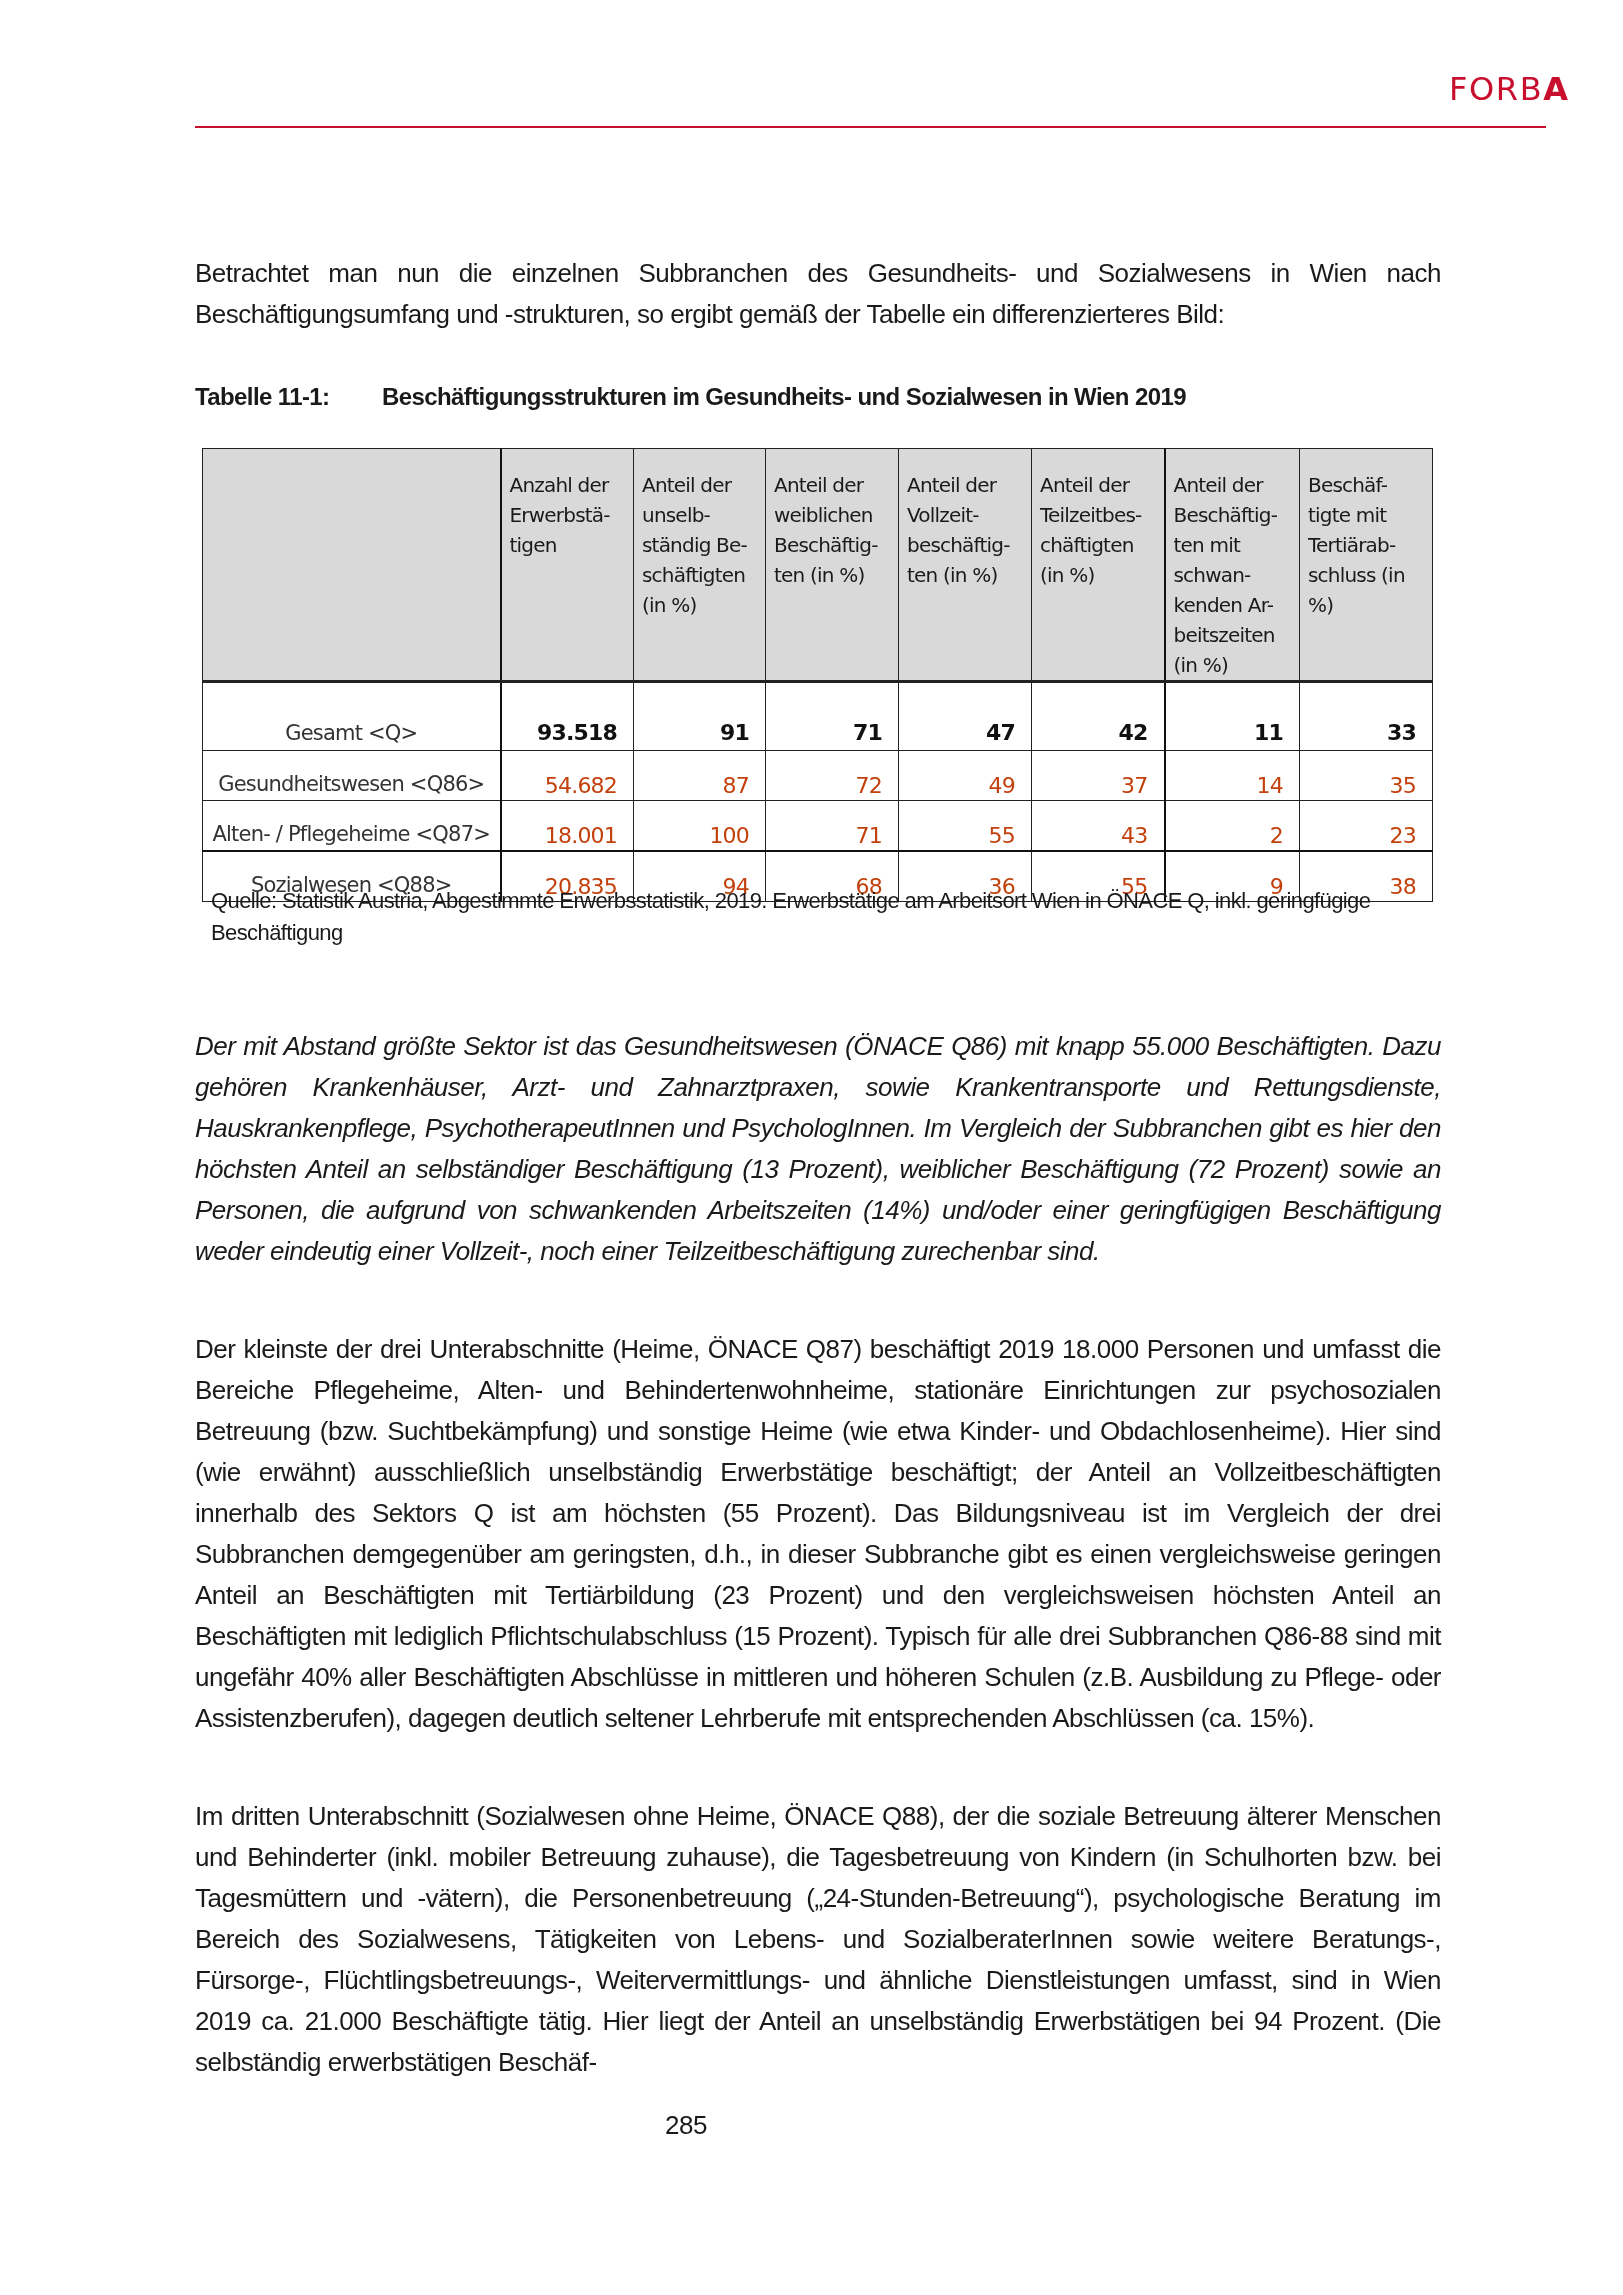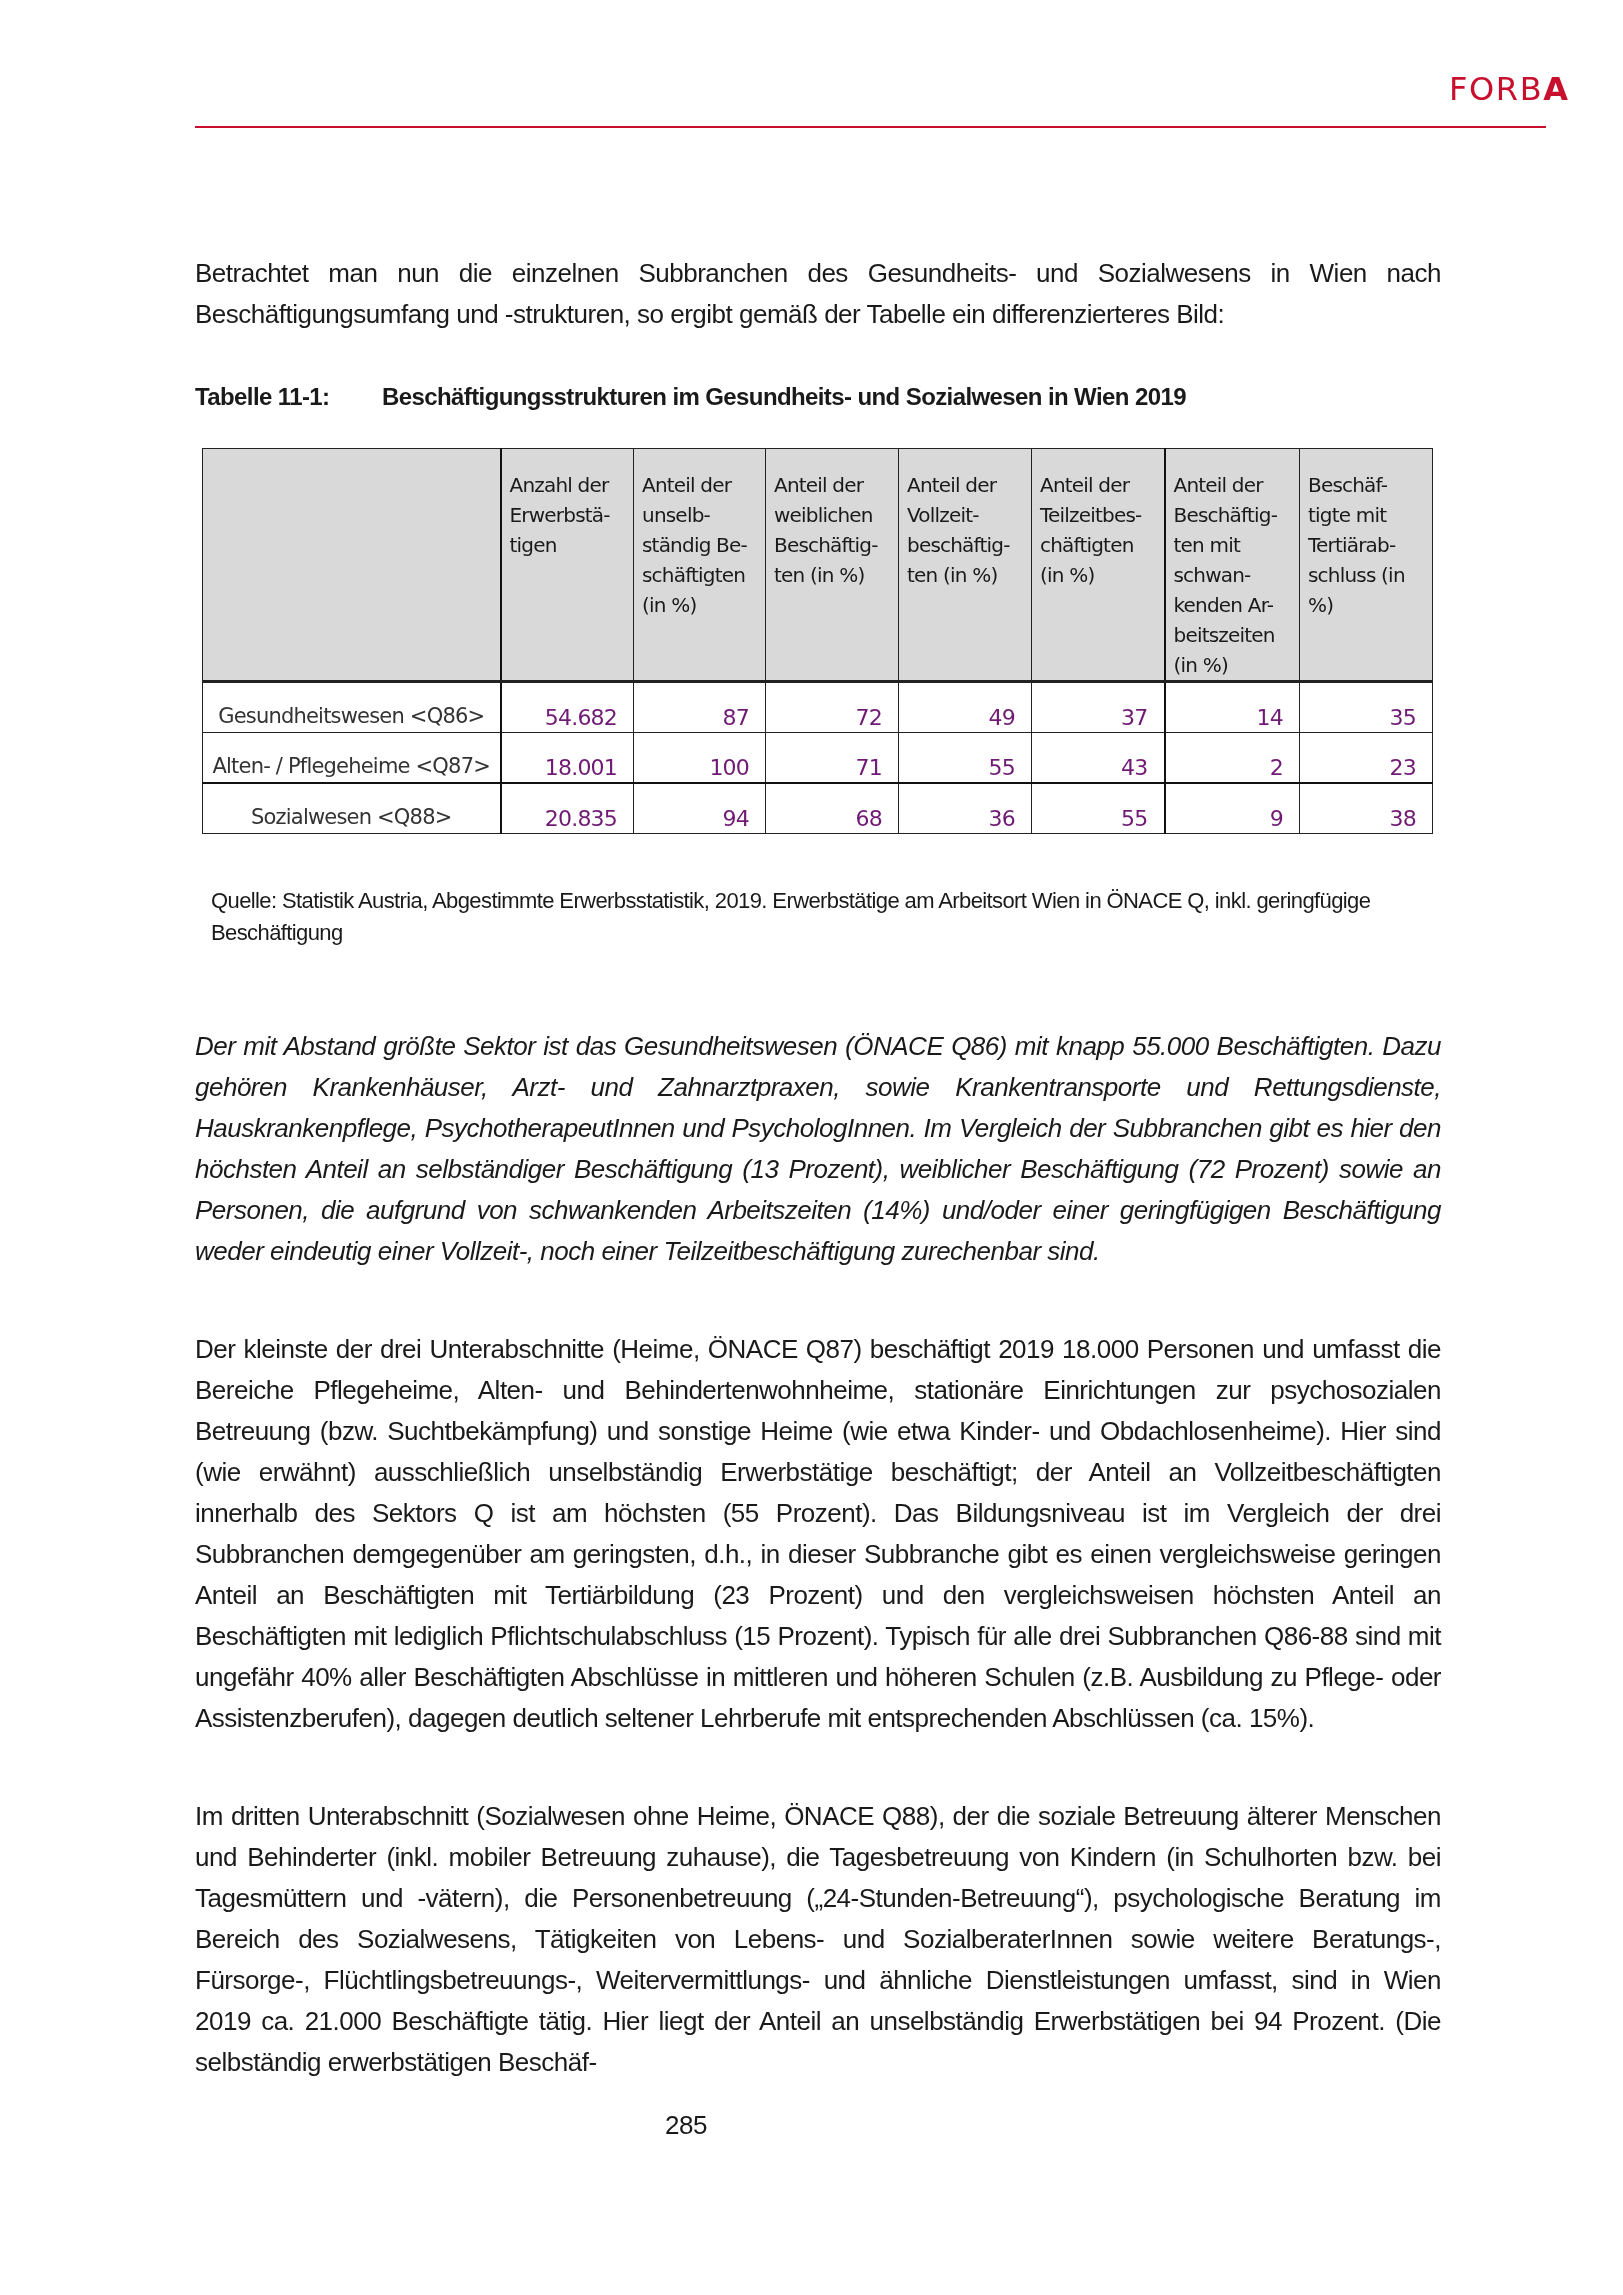--- a/index.html
+++ b/index.html
@@ -14,21 +14,21 @@
   .intro { top: 253px; }
   .caption { position: absolute; left: 195px; top: 383px; font-size: 24px; font-weight: bold; letter-spacing: -0.6px; }
   .caption .num { display: inline-block; width: 187px; }
   table.data { position: absolute; left: 202px; top: 448px; border-collapse: collapse;
                font-family: "DejaVu Sans", sans-serif; font-size: 20px; letter-spacing: -0.8px; }
   table.data td, table.data th { border: 1.2px solid #222; padding: 0; }
   table.data thead th { background: #d9d9d9; vertical-align: top; text-align: left; font-weight: normal;
                         padding: 21px 6.5px 0 8px; line-height: 30px; height: 205px; }
   table.data thead tr { border-bottom: 3.2px solid #222; }
   table.data .rowhead { text-align: center; color: #333; font-size: 21px; }
-  table.data td.num { text-align: right; padding-right: 16px; color: #701a75; font-size: 22px; }
+  table.data td.num { text-align: right; padding-right: 16px; color: #c2410c; font-size: 22px; }
   table.data tr.total td { font-weight: bold; color: #111; height: 62px; vertical-align: bottom; padding-bottom: 4.9px; }
   table.data tr.total td.rowhead { font-weight: normal; color: #333; }
   table.data tr.sub td { height: 45px; vertical-align: bottom; padding-bottom: 2.4px; }
   table.data tr.sub td.rowhead { padding-bottom: 4px; }
   .thick-l { border-left: 2.4px solid #111 !important; }
   .source { position: absolute; left: 211px; top: 885px; width: 1218px; font-size: 22px; line-height: 32px; letter-spacing: -0.6px; }
   .p1 { top: 1026px; font-style: italic; }
   .p2 { top: 1329px; }
   .p3 { top: 1796px; }
   .pagenum { position: absolute; left: 0; width: 1372px; top: 2110px; text-align: center; font-size: 26px; letter-spacing: -0.4px; }
@@ -62,20 +62,30 @@
       <th class="thick-l">Anzahl der Erwerbstä-tigen</th>
       <th>Anteil der unselb-ständig Be-schäftigten (in %)</th>
       <th>Anteil der weiblichen Beschäftig-ten (in %)</th>
       <th>Anteil der Vollzeit-beschäftig-ten (in %)</th>
       <th>Anteil der Teilzeitbes-chäftigten (in %)</th>
       <th class="thick-l">Anteil der Beschäftig-ten mit schwan-kenden Ar-beitszeiten (in %)</th>
       <th>Beschäf-tigte mit Tertiärab-schluss (in %)</th>
     </tr>
   </thead>
   <tbody>
+    <tr class="total">
+      <td class="rowhead">Gesamt &lt;Q&gt;</td>
+      <td class="num thick-l">93.518</td>
+      <td class="num">91</td>
+      <td class="num">71</td>
+      <td class="num">47</td>
+      <td class="num">42</td>
+      <td class="num thick-l">11</td>
+      <td class="num">33</td>
+    </tr>
     <tr class="sub">
       <td class="rowhead">Gesundheitswesen &lt;Q86&gt;</td>
       <td class="num thick-l">54.682</td>
       <td class="num">87</td>
       <td class="num">72</td>
       <td class="num">49</td>
       <td class="num">37</td>
       <td class="num thick-l">14</td>
       <td class="num">35</td>
     </tr>

